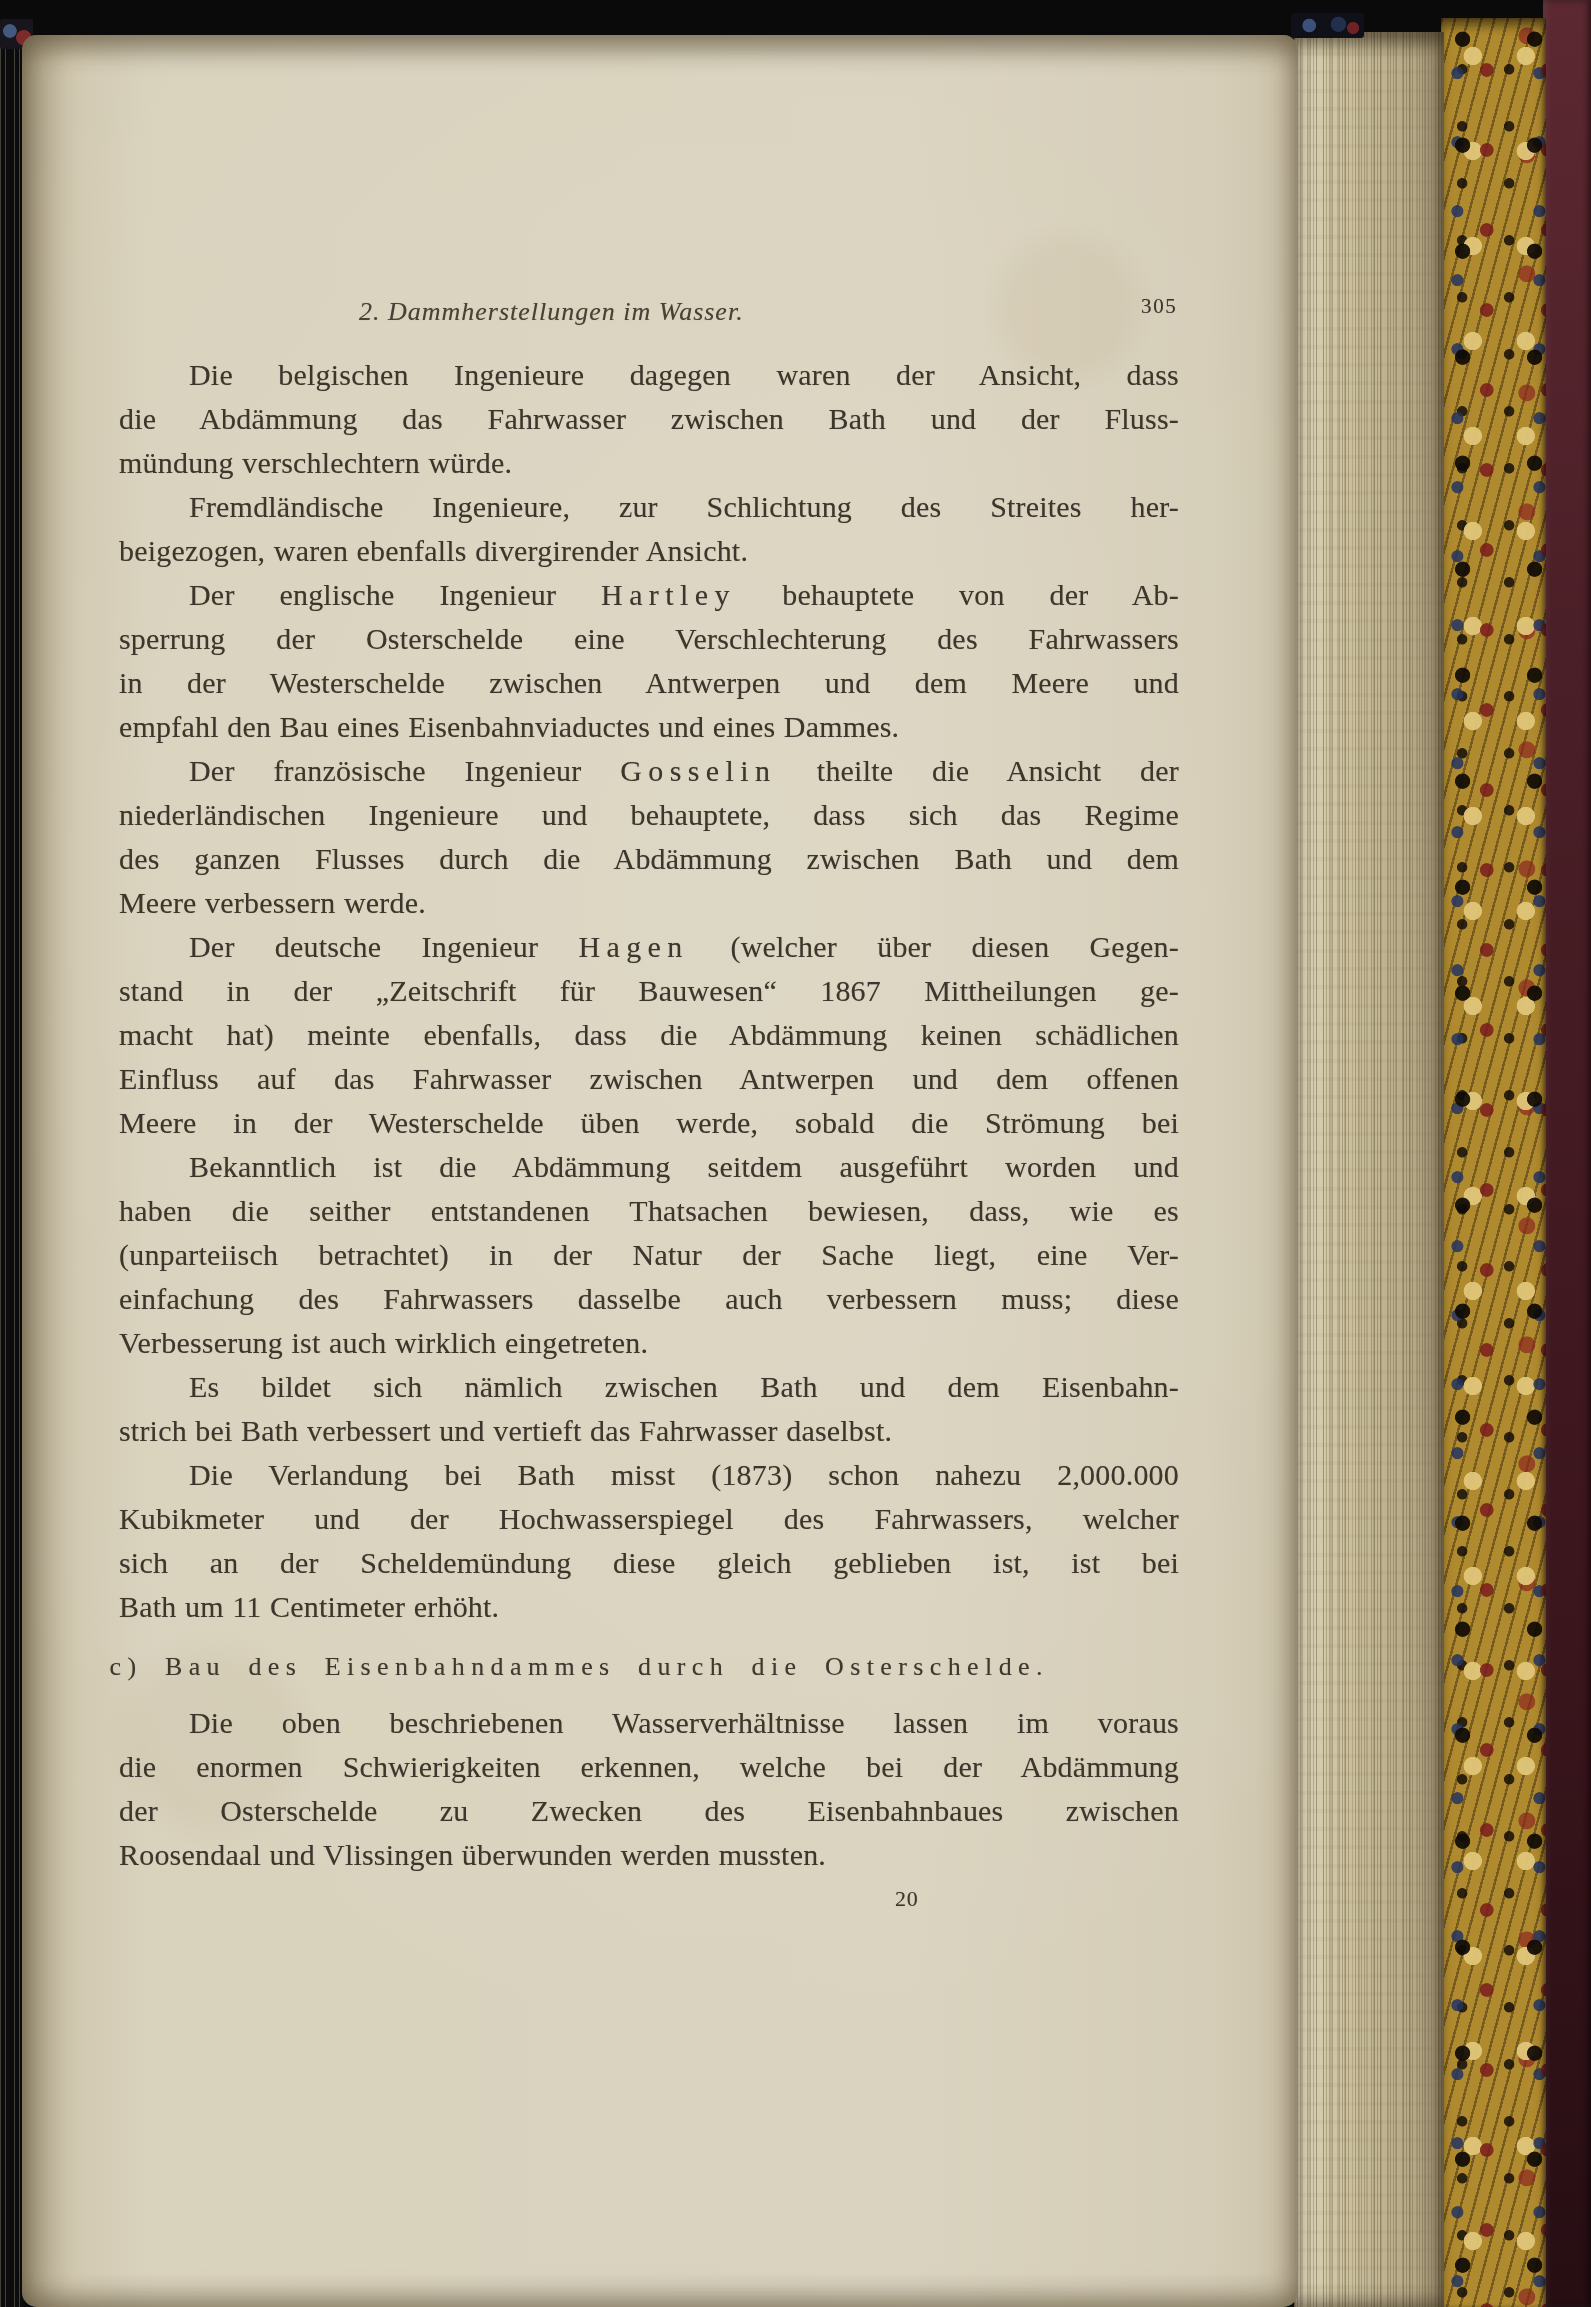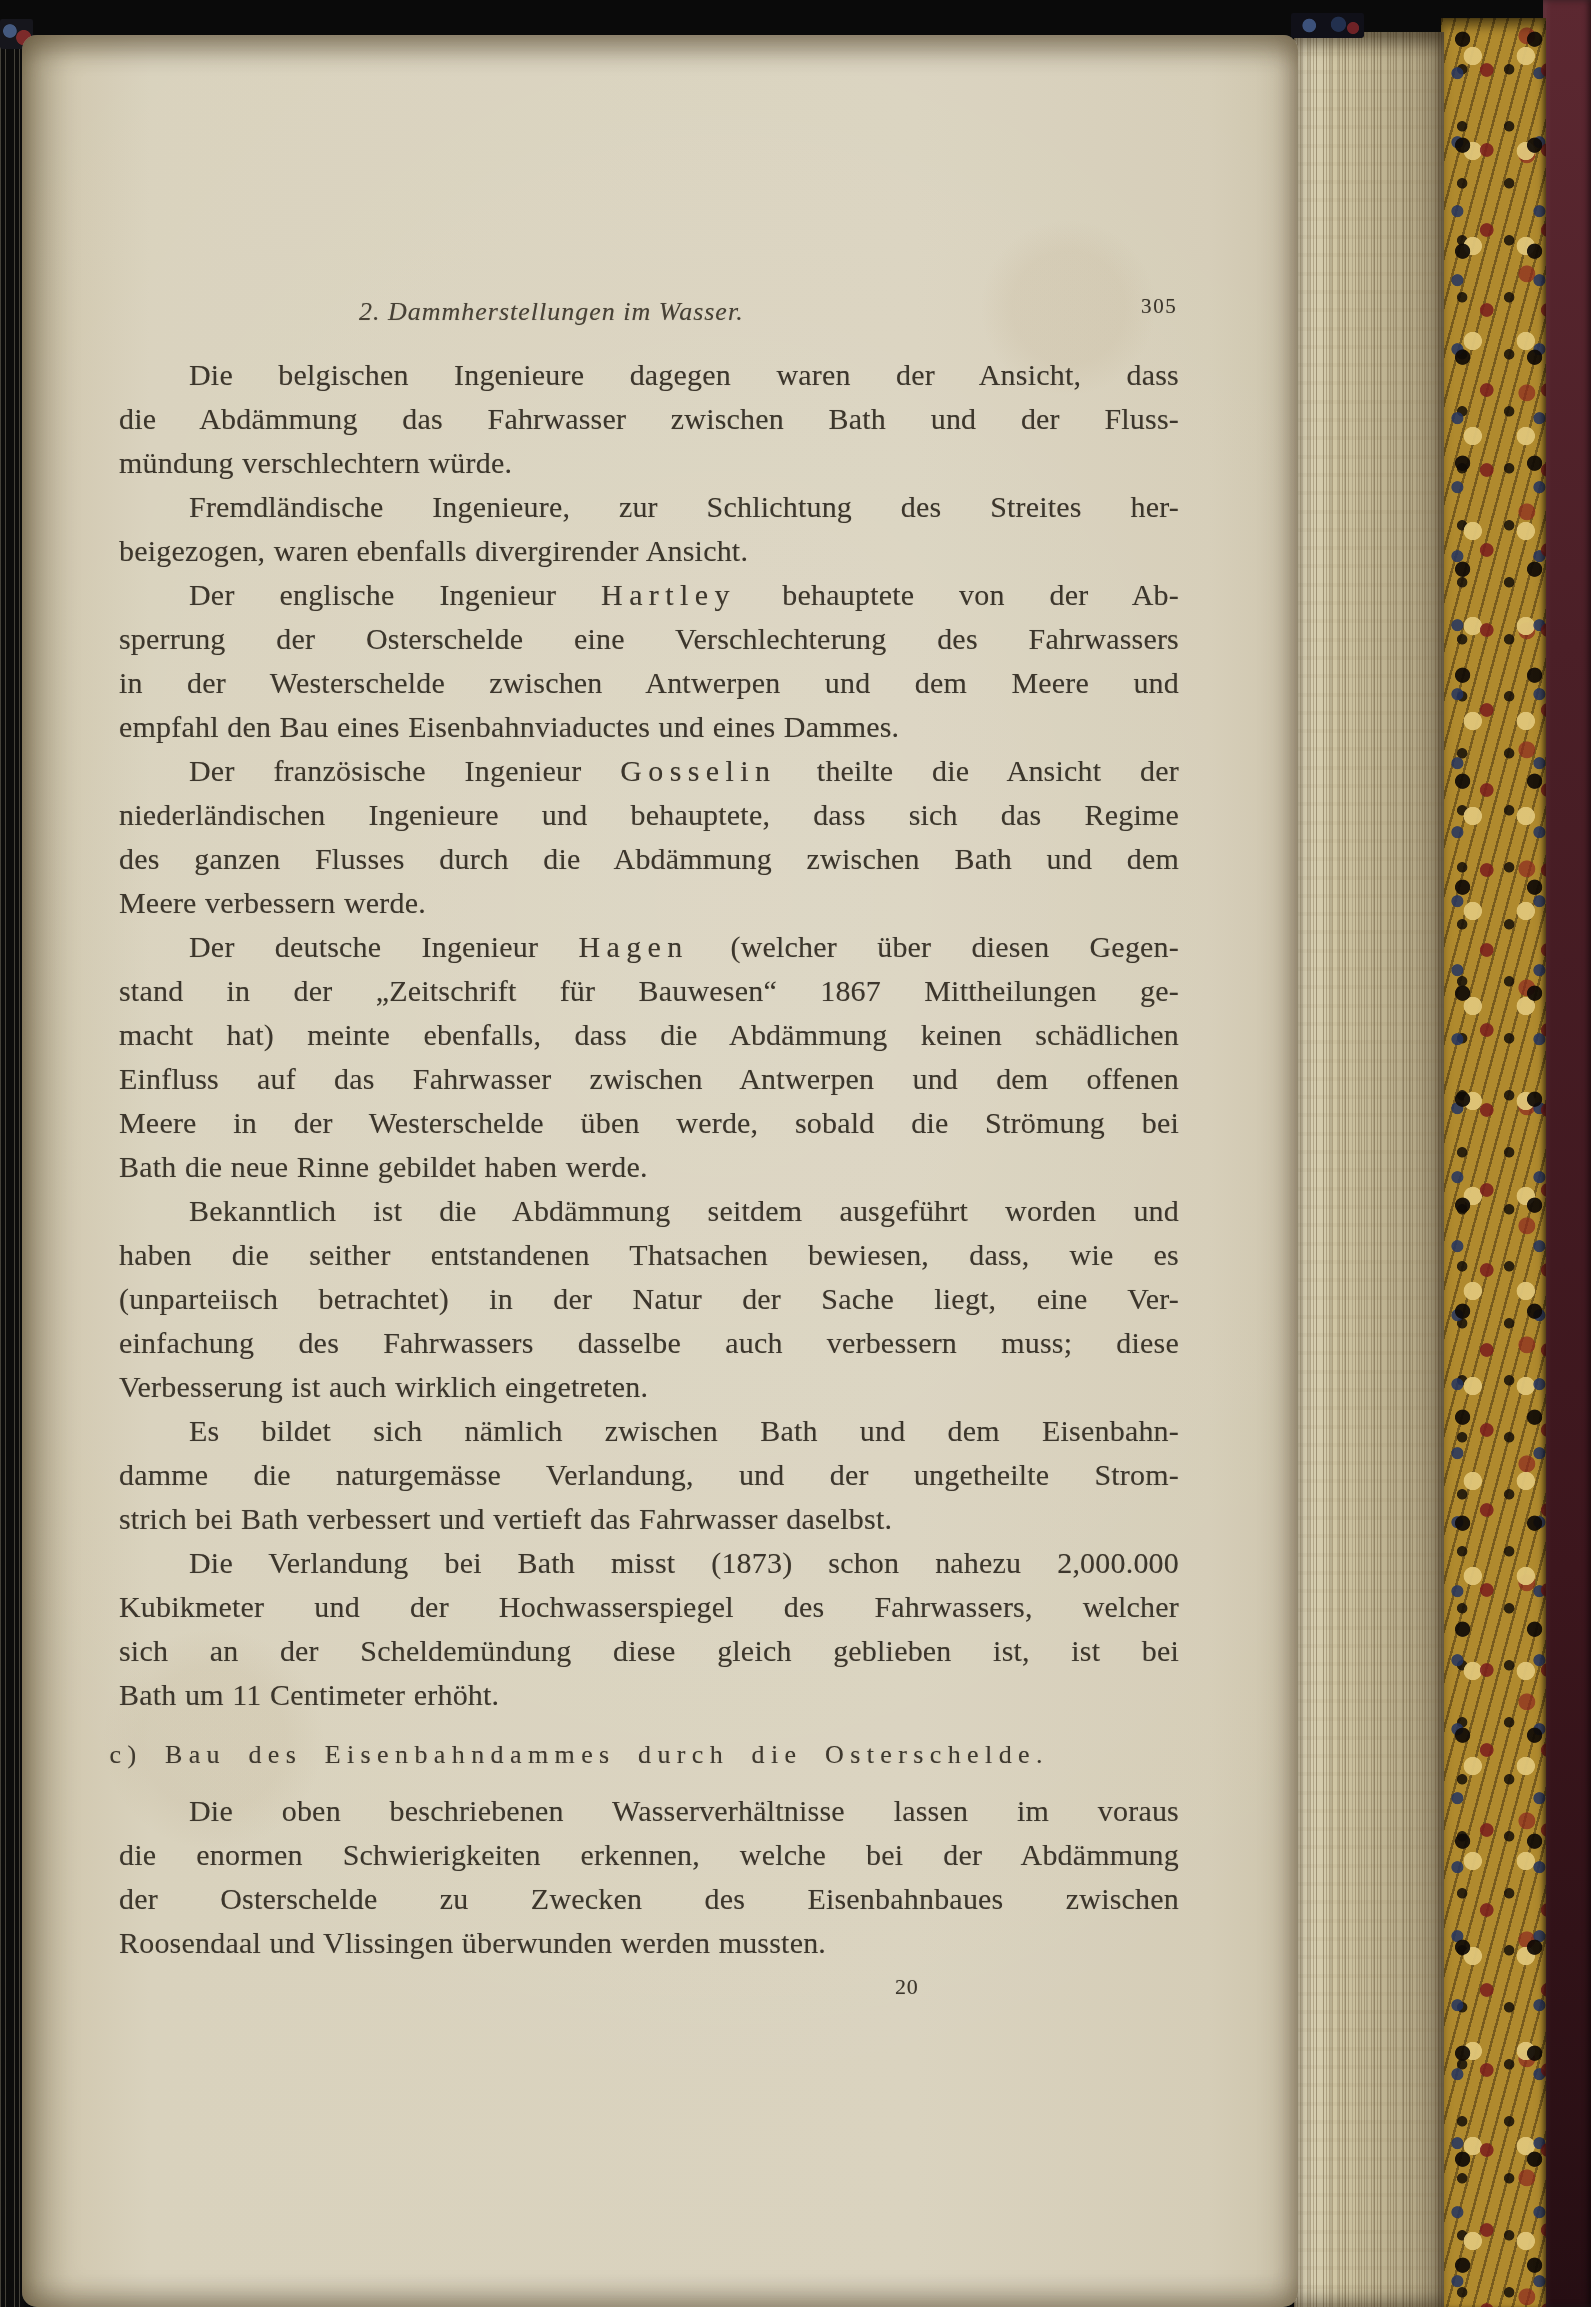--- a/index.html
+++ b/index.html
@@ -124,32 +124,30 @@
             <div class="line">niederländischen Ingenieure und behauptete, dass sich das Regime</div>
             <div class="line">des ganzen Flusses durch die Abdämmung zwischen Bath und dem</div>
             <div class="line last">Meere verbessern werde.</div>
           </div>
           <div class="para">
             <div class="line first">Der deutsche Ingenieur <span class="sp">Hagen</span> (welcher über diesen Gegen-</div>
             <div class="line">stand in der „Zeitschrift für Bauwesen“ 1867 Mittheilungen ge-</div>
             <div class="line">macht hat) meinte ebenfalls, dass die Abdämmung keinen schädlichen</div>
             <div class="line">Einfluss auf das Fahrwasser zwischen Antwerpen und dem offenen</div>
             <div class="line">Meere in der Westerschelde üben werde, sobald die Strömung bei</div>
-            <div class="line last">Bath die neue Rinne gebildet haben werde.</div>
           </div>
           <div class="para">
             <div class="line first">Bekanntlich ist die Abdämmung seitdem ausgeführt worden und</div>
             <div class="line">haben die seither entstandenen Thatsachen bewiesen, dass, wie es</div>
             <div class="line">(unparteiisch betrachtet) in der Natur der Sache liegt, eine Ver-</div>
             <div class="line">einfachung des Fahrwassers dasselbe auch verbessern muss; diese</div>
             <div class="line last">Verbesserung ist auch wirklich eingetreten.</div>
           </div>
           <div class="para">
             <div class="line first">Es bildet sich nämlich zwischen Bath und dem Eisenbahn-</div>
-            <div class="line">damme die naturgemässe Verlandung, und der ungetheilte Strom-</div>
             <div class="line last">strich bei Bath verbessert und vertieft das Fahrwasser daselbst.</div>
           </div>
           <div class="para">
             <div class="line first">Die Verlandung bei Bath misst (1873) schon nahezu 2,000.000</div>
             <div class="line">Kubikmeter und der Hochwasserspiegel des Fahrwassers, welcher</div>
             <div class="line">sich an der Scheldemündung diese gleich geblieben ist, ist bei</div>
             <div class="line last">Bath um 11 Centimeter erhöht.</div>
           </div>
           <div class="section-heading">c) Bau des Eisenbahndammes durch die Osterschelde.</div>
           <div class="para">

